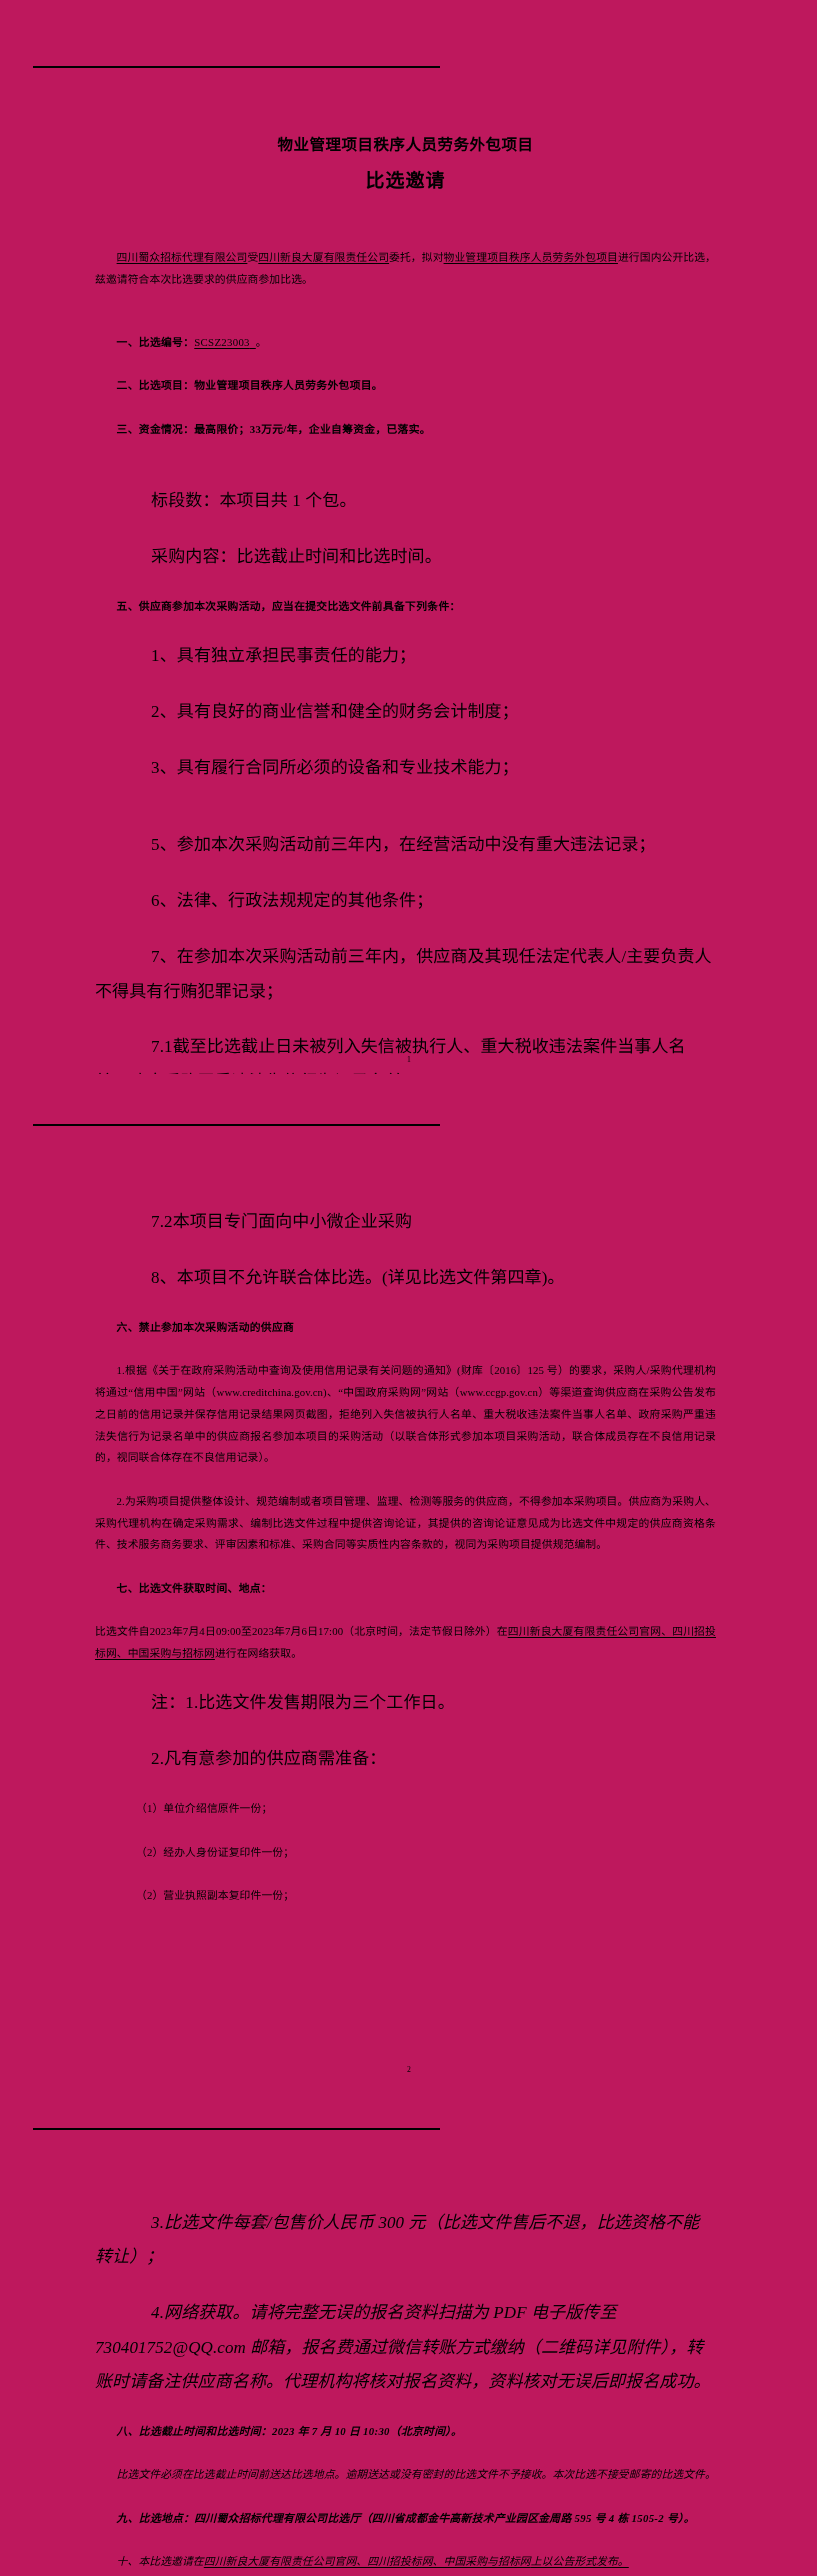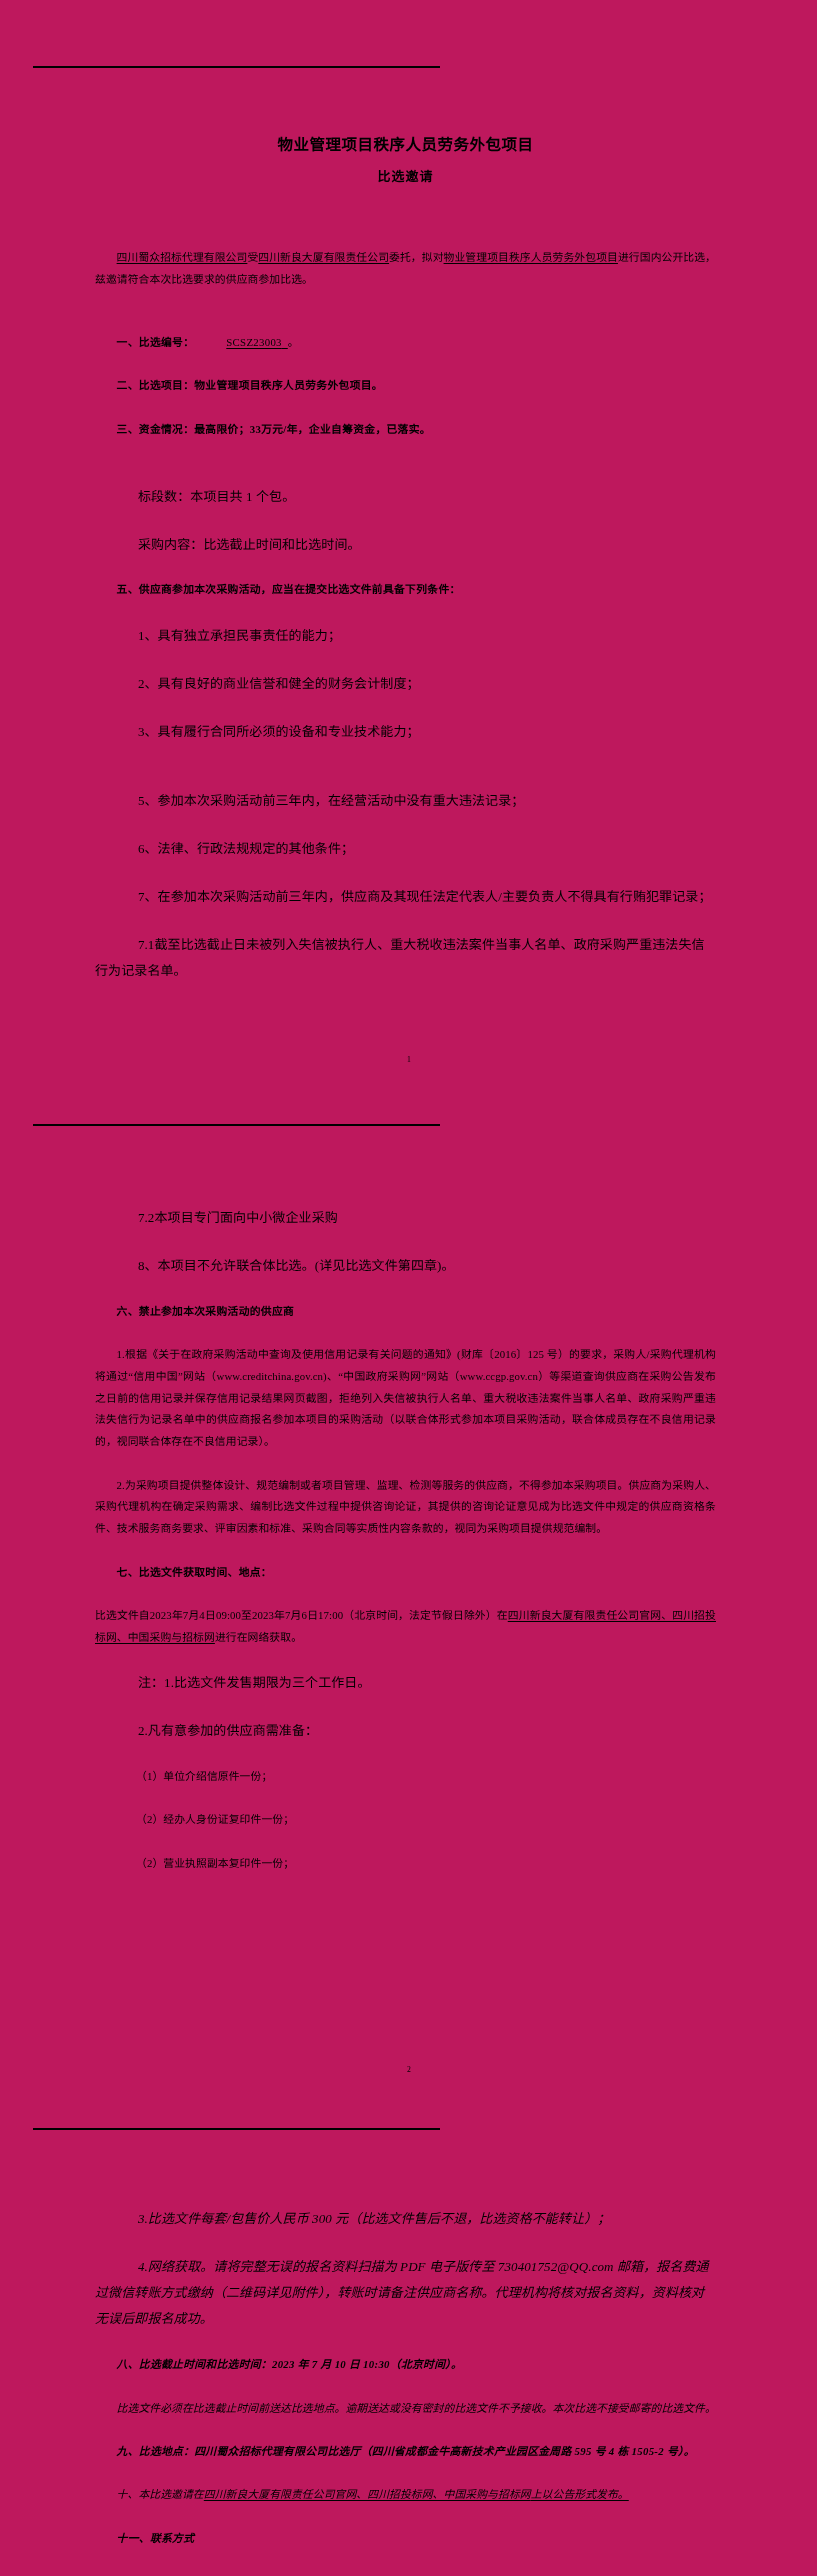--- a/index.html
+++ b/index.html
@@ -64,21 +64,21 @@
     font-weight: bold;
     font-size: 15.5px;
     text-align: center;
     letter-spacing: 0.5px;
     line-height: 1.4;
     margin: 0;
   }
   .doc-subtitle {
     font-family: "Liberation Serif", "DejaVu Serif", serif;
     font-weight: bold;
-    font-size: 13px;
+    font-size: 19px;
     text-align: center;
     letter-spacing: 1px;
     line-height: 1.4;
     margin: 0;
   }
 
   p.para {
     font-size: 10.8px;
     line-height: 2.02;
     margin: 0;
@@ -92,37 +92,37 @@
   }
   p.heading {
     font-size: 10.8px;
     line-height: 2.02;
     margin: 0;
     font-weight: bold;
     text-indent: 2em;
     letter-spacing: 0.3px;
   }
   p.sub {
-    font-size: 13px;
+    font-size: 17px;
     line-height: 2.02;
     margin: 0;
     text-indent: 3.3em;
     letter-spacing: 0.1px;
   }
   p.sub2 {
     font-size: 10.8px;
     line-height: 2.02;
     margin: 0;
     text-indent: 3.8em;
     letter-spacing: 0.1px;
   }
   .u { text-decoration: underline; text-underline-offset: 1.5px; }
   .spacer-line { height: 21.6px; }
   .spacer-big  { height: 46px; }
-  .ascii { font-family: "Liberation Serif", serif; margin-left: 32px; }
+  .ascii { font-family: "Liberation Serif", serif; }
 </style>
 </head>
 <body>
 
 <div class="doc">
 
   <section class="page page-1">
 
     <div class="rule rule-top-1"></div>
 

